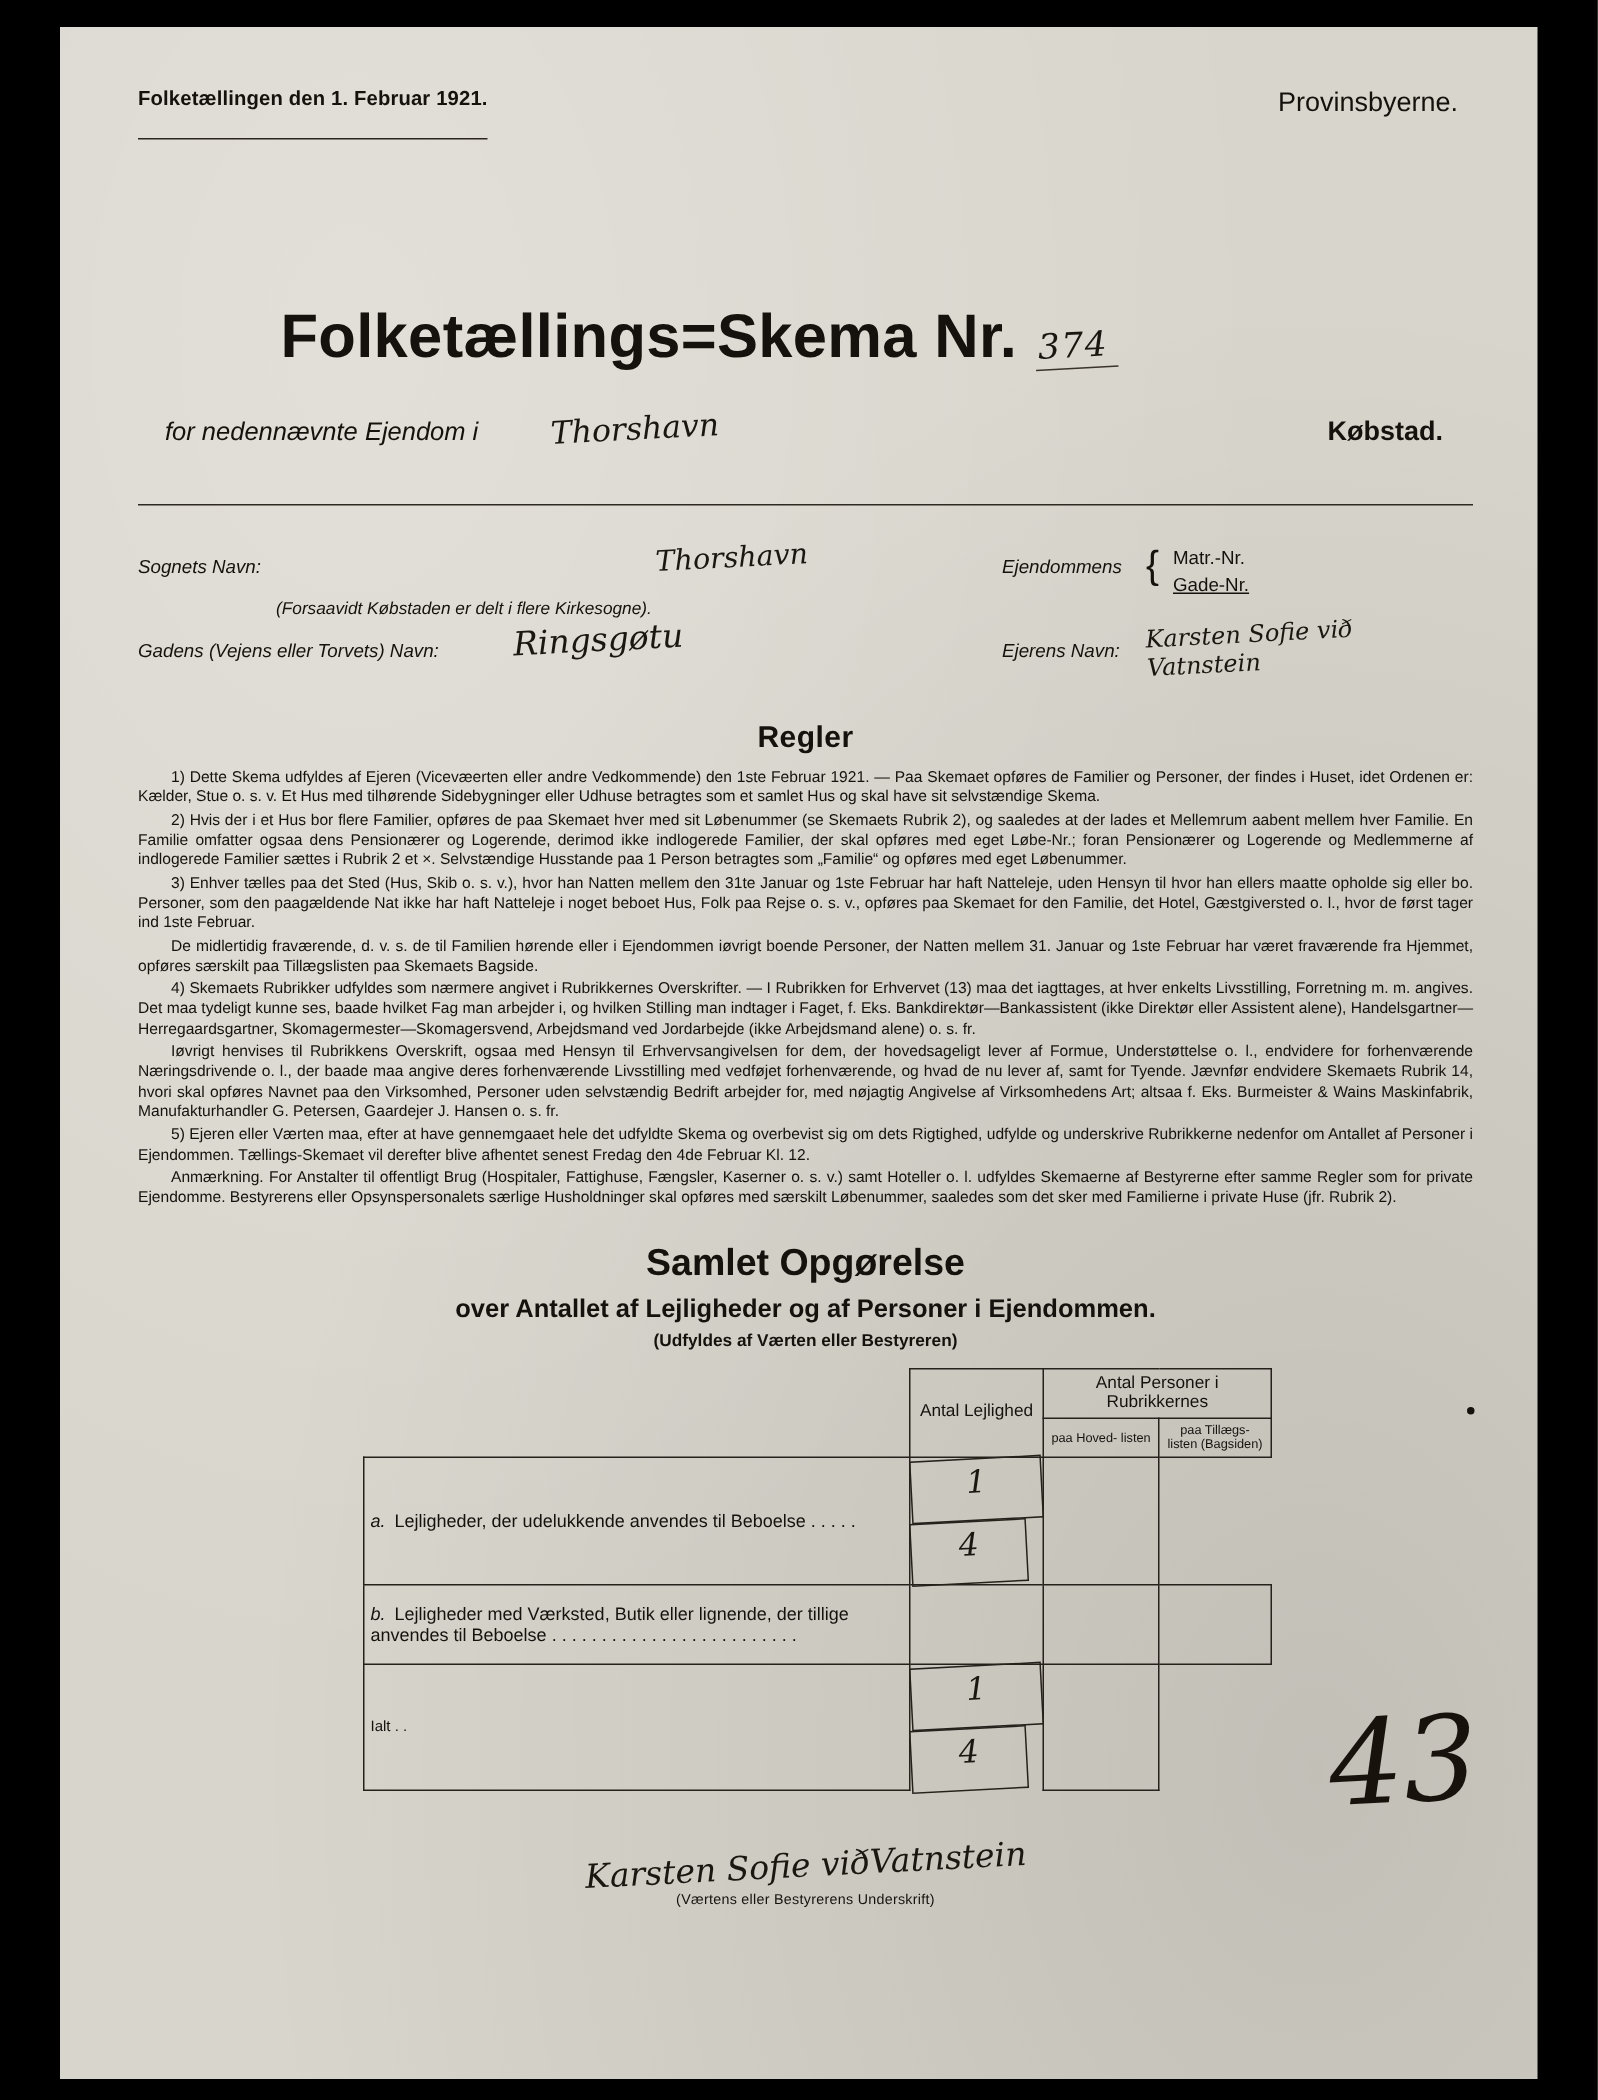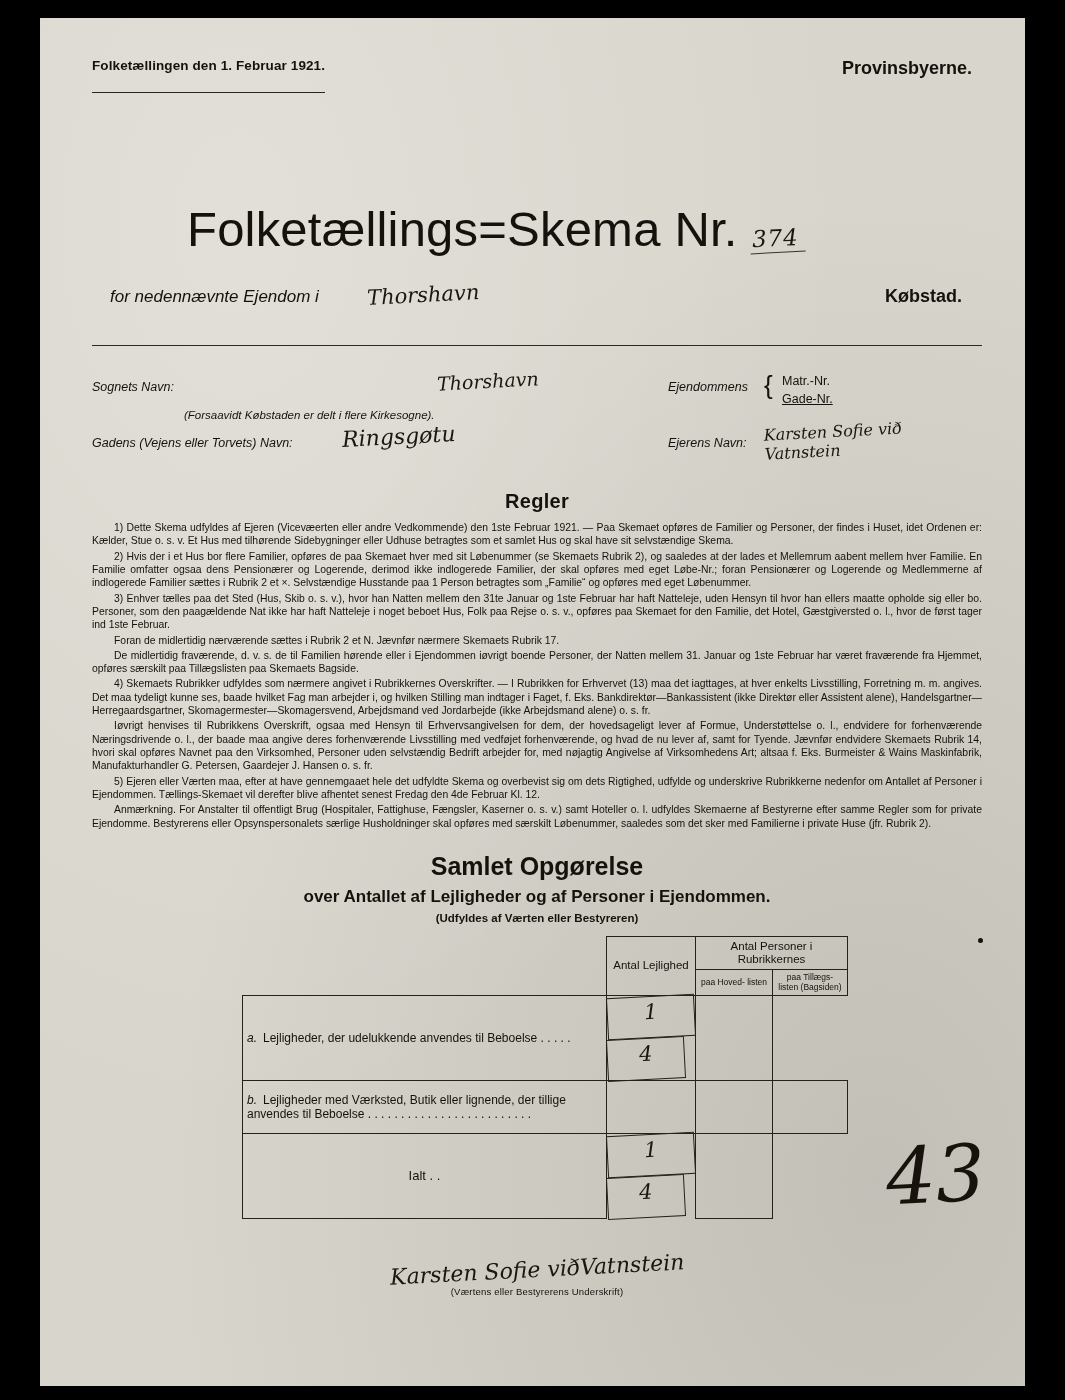--- a/index.html
+++ b/index.html
@@ -40,32 +40,32 @@
     font-size: 13.5px;
     font-weight: bold;
   }
   .topbar .left {
     border-bottom: 1px solid #2a2520;
     padding-bottom: 19px;
     letter-spacing: 0.1px;
   }
   .topbar .right {
     font-size: 18px;
-    font-weight: bold;
+    font-weight: normal;
     margin-right: 10px;
   }
   .title-row {
     margin-top: 108px;
     display: flex;
     align-items: baseline;
     padding-left: 95px;
   }
   .title-main {
-    font-size: 49px;
-    font-weight: normal;
+    font-size: 41px;
+    font-weight: bold;
     letter-spacing: 0.2px;
     white-space: nowrap;
   }
   .hand {
     font-family: "DejaVu Serif", serif;
     font-style: italic;
     color: #1a1610;
     transform: rotate(-3deg);
     display: inline-block;
   }
@@ -200,22 +200,22 @@
     height: 34px;
     text-align: center;
     font-size: 21px;
   }
   .cellnum3 {
     width: 66px;
     height: 34px;
     text-align: center;
   }
   .ialt {
-    text-align: center;
-    font-size: 13px;
+    text-align: left;
+    font-size: 10px;
     padding-right: 8px;
     font-weight: bold;
   }
   .bignum {
     position: absolute;
     right: 40px;
     top: 1112px;
     font-size: 78px;
     color: #17120c;
   }
@@ -279,21 +279,20 @@
 
       <span class="f-label" style="left:576px; top:68px;">Ejerens Navn:</span>
       <span class="f-hand hand" style="left:672px; top:52px; font-size:16px;">Karsten Sofie við Vatnstein</span>
     </div>
 
     <div class="regler-h">Regler</div>
     <div class="regler">
       <p class="ind">1) Dette Skema udfyldes af Ejeren (Vicevæerten eller andre Vedkommende) den 1ste Februar 1921. — Paa Skemaet opføres de Familier og Personer, der findes i Huset, idet Ordenen er: Kælder, Stue o. s. v. Et Hus med tilhørende Sidebygninger eller Udhuse betragtes som et samlet Hus og skal have sit selvstændige Skema.</p>
       <p class="ind">2) Hvis der i et Hus bor flere Familier, opføres de paa Skemaet hver med sit Løbenummer (se Skemaets Rubrik 2), og saaledes at der lades et Mellemrum aabent mellem hver Familie. En Familie omfatter ogsaa dens Pensionærer og Logerende, derimod ikke indlogerede Familier, der skal opføres med eget Løbe-Nr.; foran Pensionærer og Logerende og Medlemmerne af indlogerede Familier sættes i Rubrik 2 et ×. Selvstændige Husstande paa 1 Person betragtes som „Familie“ og opføres med eget Løbenummer.</p>
       <p class="ind">3) Enhver tælles paa det Sted (Hus, Skib o. s. v.), hvor han Natten mellem den 31te Januar og 1ste Februar har haft Natteleje, uden Hensyn til hvor han ellers maatte opholde sig eller bo. Personer, som den paagældende Nat ikke har haft Natteleje i noget beboet Hus, Folk paa Rejse o. s. v., opføres paa Skemaet for den Familie, det Hotel, Gæstgiversted o. l., hvor de først tager ind 1ste Februar.</p>
-      <p class="ind">Foran de midlertidig nærværende sættes i Rubrik 2 et N. Jævnfør nærmere Skemaets Rubrik 17.</p>
       <p class="ind">De midlertidig fraværende, d. v. s. de til Familien hørende eller i Ejendommen iøvrigt boende Personer, der Natten mellem 31. Januar og 1ste Februar har været fraværende fra Hjemmet, opføres særskilt paa Tillægslisten paa Skemaets Bagside.</p>
       <p class="ind">4) Skemaets Rubrikker udfyldes som nærmere angivet i Rubrikkernes Overskrifter. — I Rubrikken for Erhvervet (13) maa det iagttages, at hver enkelts Livsstilling, Forretning m. m. angives. Det maa tydeligt kunne ses, baade hvilket Fag man arbejder i, og hvilken Stilling man indtager i Faget, f. Eks. Bankdirektør—Bankassistent (ikke Direktør eller Assistent alene), Handelsgartner—Herregaardsgartner, Skomagermester—Skomagersvend, Arbejdsmand ved Jordarbejde (ikke Arbejdsmand alene) o. s. fr.</p>
       <p class="ind">Iøvrigt henvises til Rubrikkens Overskrift, ogsaa med Hensyn til Erhvervsangivelsen for dem, der hovedsageligt lever af Formue, Understøttelse o. l., endvidere for forhenværende Næringsdrivende o. l., der baade maa angive deres forhenværende Livsstilling med vedføjet forhenværende, og hvad de nu lever af, samt for Tyende. Jævnfør endvidere Skemaets Rubrik 14, hvori skal opføres Navnet paa den Virksomhed, Personer uden selvstændig Bedrift arbejder for, med nøjagtig Angivelse af Virksomhedens Art; altsaa f. Eks. Burmeister &amp; Wains Maskinfabrik, Manufakturhandler G. Petersen, Gaardejer J. Hansen o. s. fr.</p>
       <p class="ind">5) Ejeren eller Værten maa, efter at have gennemgaaet hele det udfyldte Skema og overbevist sig om dets Rigtighed, udfylde og underskrive Rubrikkerne nedenfor om Antallet af Personer i Ejendommen. Tællings-Skemaet vil derefter blive afhentet senest Fredag den 4de Februar Kl. 12.</p>
       <p class="ind">Anmærkning. For Anstalter til offentligt Brug (Hospitaler, Fattighuse, Fængsler, Kaserner o. s. v.) samt Hoteller o. l. udfyldes Skemaerne af Bestyrerne efter samme Regler som for private Ejendomme. Bestyrerens eller Opsynspersonalets særlige Husholdninger skal opføres med særskilt Løbenummer, saaledes som det sker med Familierne i private Huse (jfr. Rubrik 2).</p>
     </div>
 
     <div class="samlet-h">Samlet Opgørelse</div>
     <div class="samlet-sub">over Antallet af Lejligheder og af Personer i Ejendommen.</div>
     <div class="samlet-sub2">(Udfyldes af Værten eller Bestyreren)</div>

